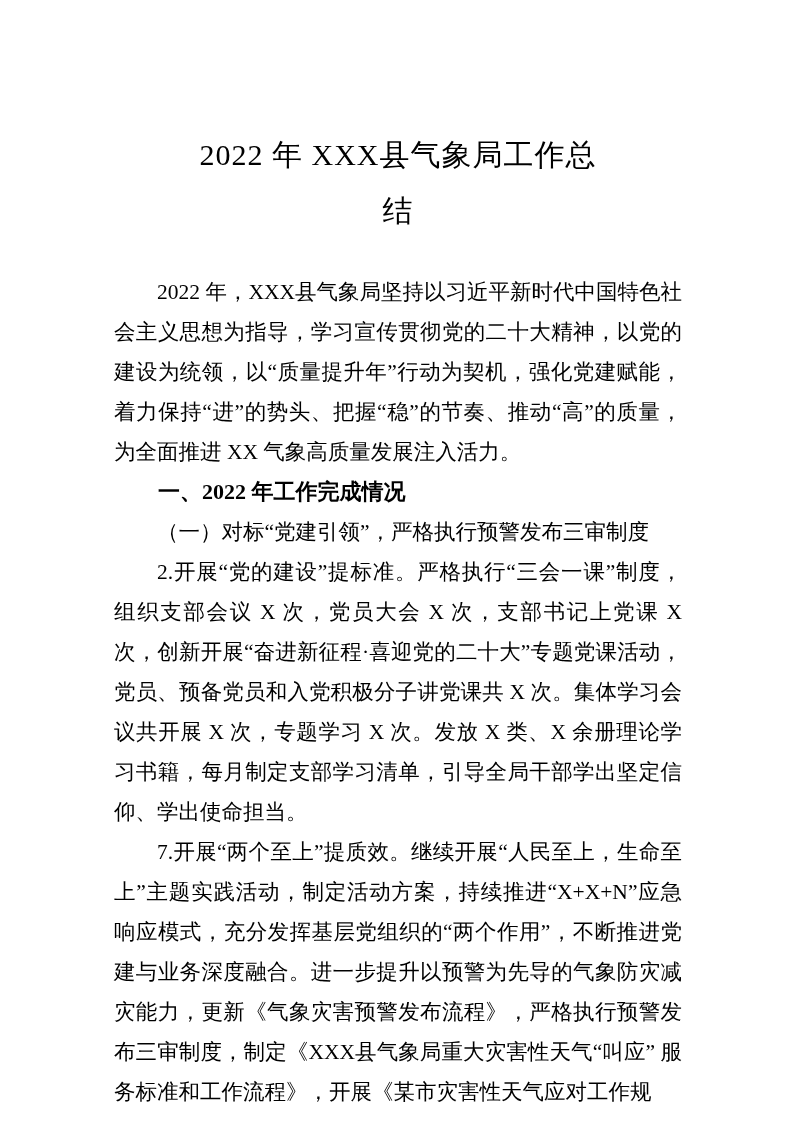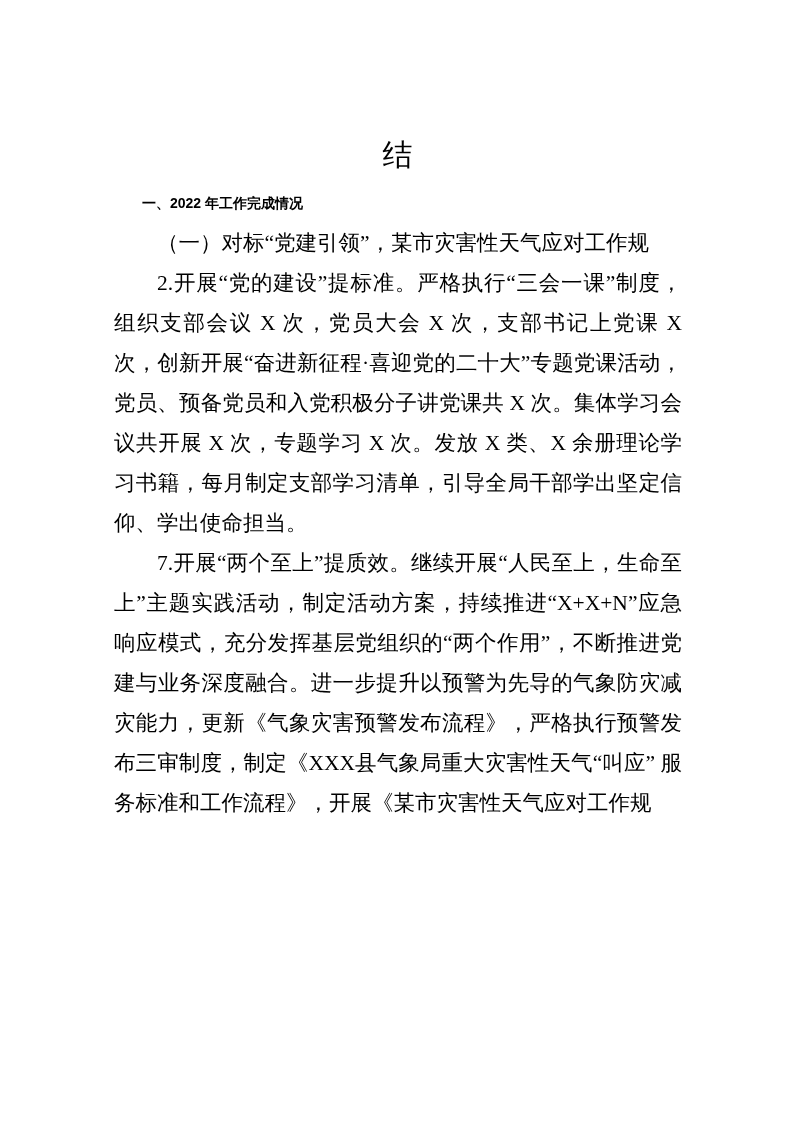--- a/index.html
+++ b/index.html
@@ -27,41 +27,43 @@
   .body-para, .heading-2 {
     font-size: 21.5px;
     line-height: 40px;
     text-align: justify;
     text-justify: inter-character;
     text-indent: 2em;
     color: #000000;
   }
   .intro { margin-top: 33px; }
   .heading-1 {
-    font-family: Liberation Sans, sans-serif;
+    font-family: Liberation Serif, serif;
     font-weight: bold;
-    font-size: 14px;
+    font-size: 22px;
     line-height: 40px;
     text-indent: 2em;
     text-align: left;
     color: #000000;
   }
   .heading-2 { font-weight: normal; }
 </style>
 </head>
 <body>
 
 <div class="page">
 
   <h1 class="doc-title">
+    <span class="title-line">2022 年 XXX县气象局工作总</span>
     <span class="title-line">结</span>
   </h1>
 
+  <p class="body-para intro">2022 年，XXX县气象局坚持以习近平新时代中国特色社会主义思想为指导，学习宣传贯彻党的二十大精神，以党的建设为统领，以“质量提升年”行动为契机，强化党建赋能，着力保持“进”的势头、把握“稳”的节奏、推动“高”的质量，为全面推进 XX 气象高质量发展注入活力。</p>
 
   <h2 class="heading-1">一、2022 年工作完成情况</h2>
 
-  <h3 class="heading-2">（一）对标“党建引领”，某市灾害性天气应对工作规</h3>
+  <h3 class="heading-2">（一）对标“党建引领”，严格执行预警发布三审制度</h3>
 
   <p class="body-para">2.开展“党的建设”提标准。严格执行“三会一课”制度，组织支部会议 X 次，党员大会 X 次，支部书记上党课 X 次，创新开展“奋进新征程·喜迎党的二十大”专题党课活动， 党员、预备党员和入党积极分子讲党课共 X 次。集体学习会议共开展 X 次，专题学习 X 次。发放 X 类、X 余册理论学习书籍，每月制定支部学习清单，引导全局干部学出坚定信仰、学出使命担当。</p>
 
   <p class="body-para">7.开展“两个至上”提质效。继续开展“人民至上，生命至上”主题实践活动，制定活动方案，持续推进“X+X+N”应急响应模式，充分发挥基层党组织的“两个作用”，不断推进党建与业务深度融合。进一步提升以预警为先导的气象防灾减灾能力，更新《气象灾害预警发布流程》，严格执行预警发布三审制度，制定《XXX县气象局重大灾害性天气“叫应” 服务标准和工作流程》，开展《某市灾害性天气应对工作规</p>
 
 </div>
 
 </body></html>

